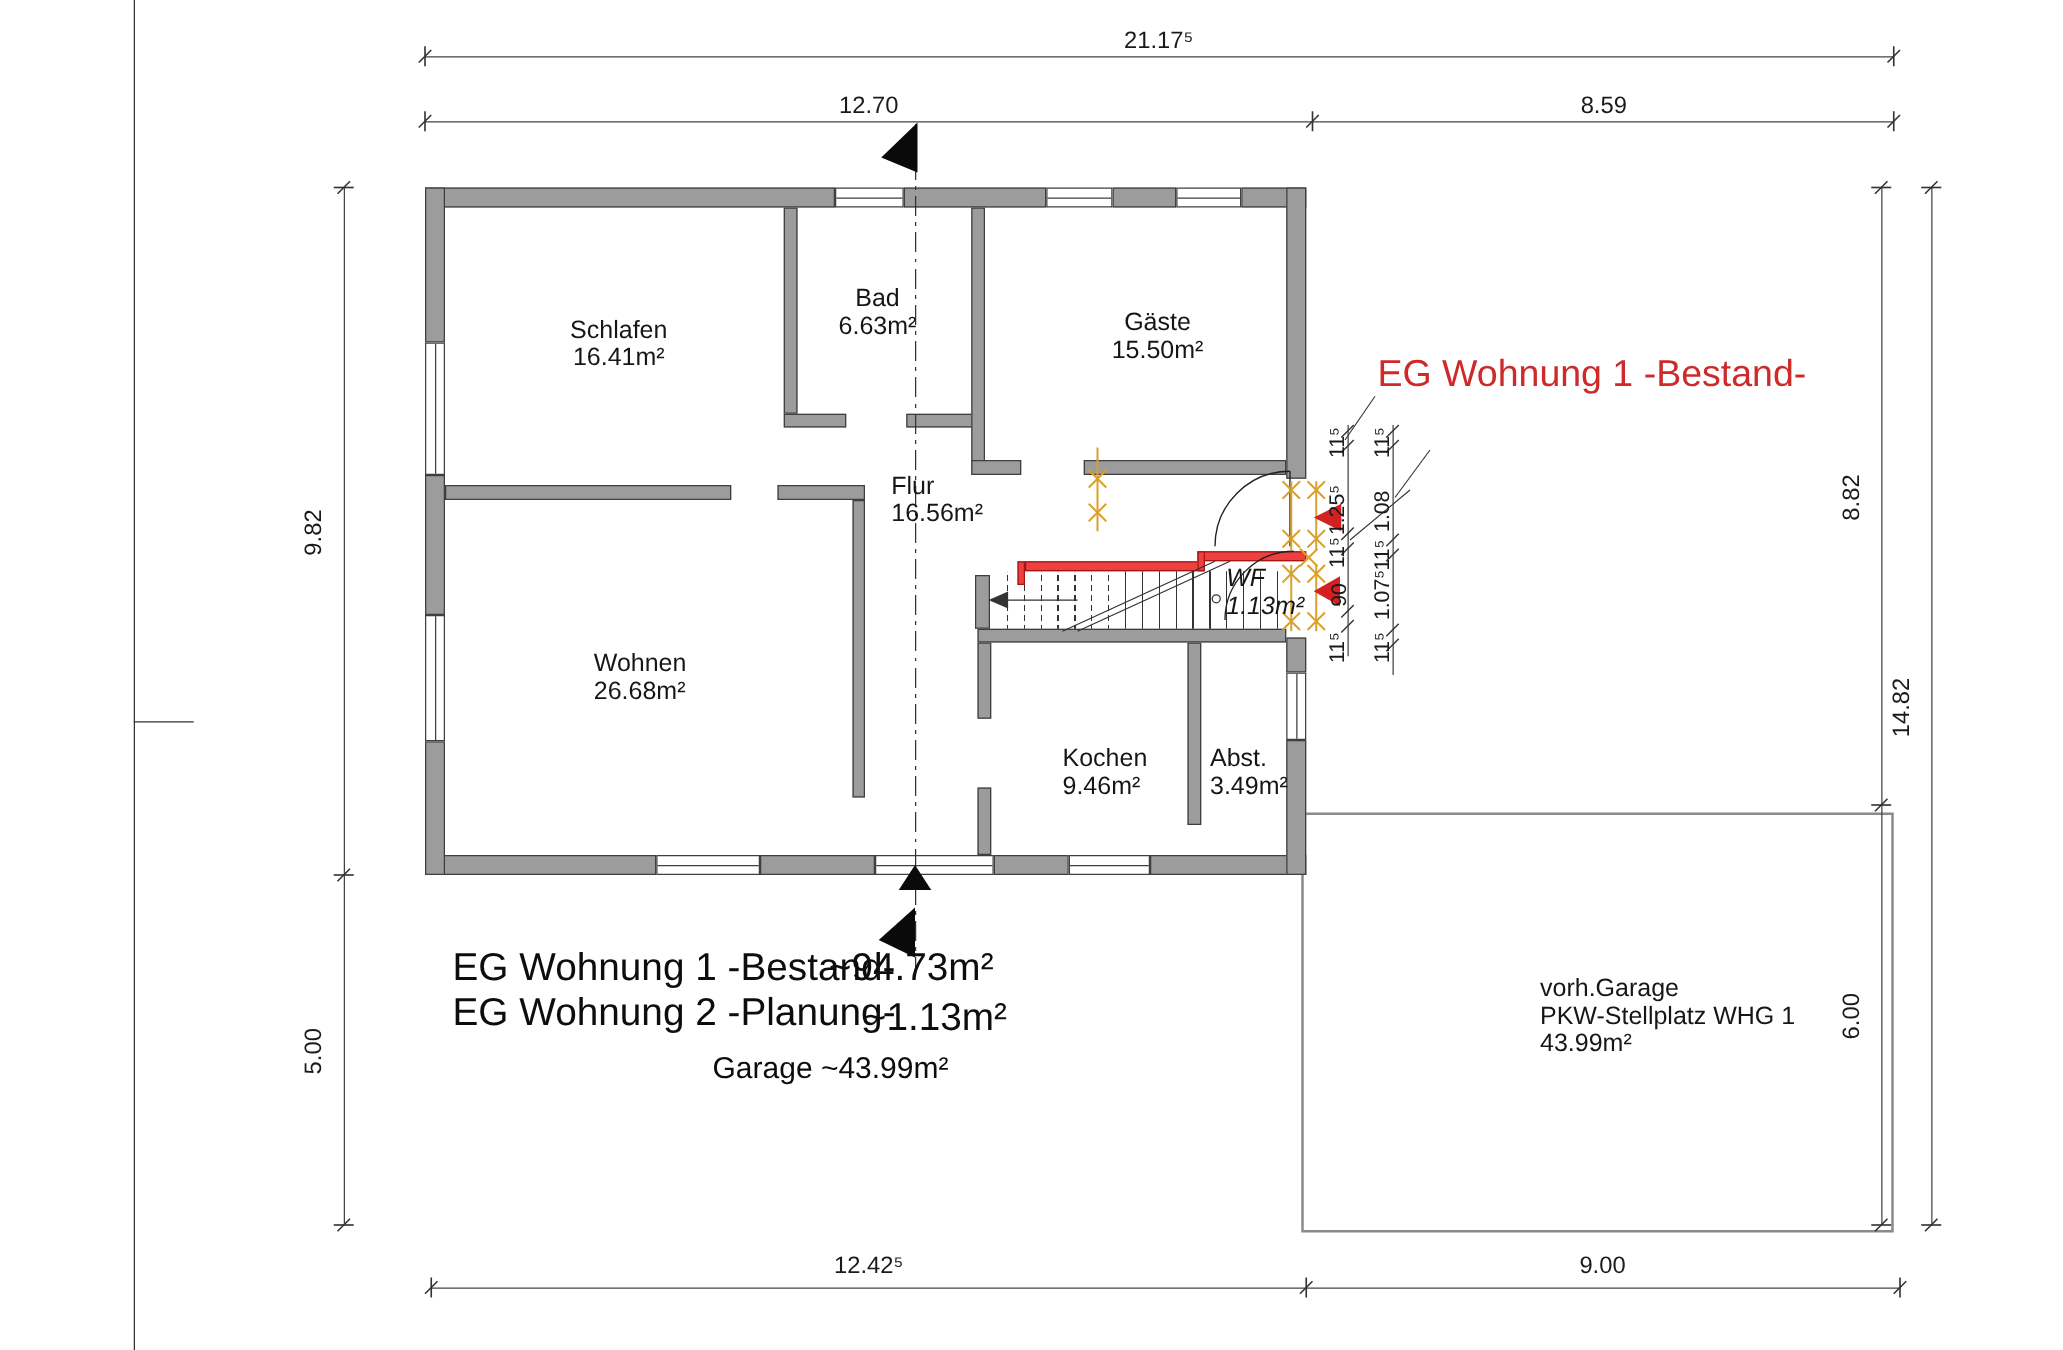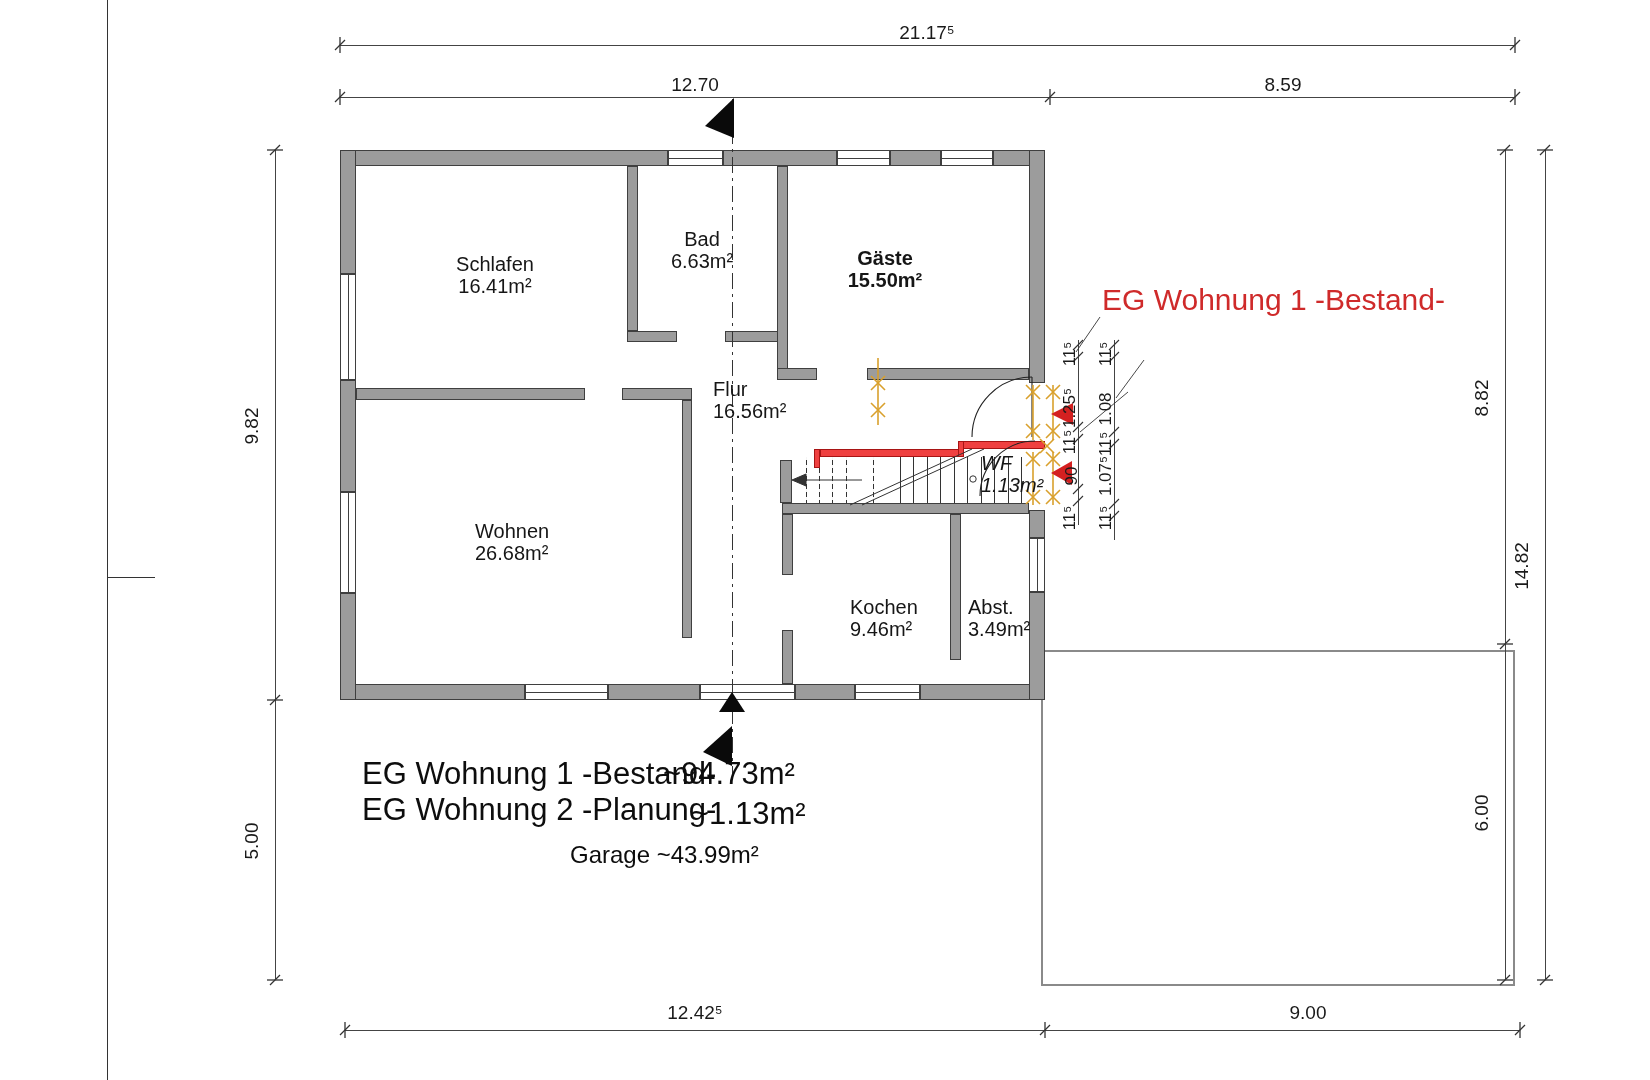--- a/index.html
+++ b/index.html
@@ -251,21 +251,21 @@
   <div class="abs lbl-layer" style="left:0;top:0;width:1650px;height:1080px;">
 
     <div class="room center" style="left:435px;top:253px;width:120px;">
       <div>Schlafen</div>
       <div>16.41m²</div>
     </div>
     <div class="room center" style="left:657px;top:228px;width:90px;">
       <div>Bad</div>
       <div>6.63m²</div>
     </div>
-    <div class="room center" style="left:835px;top:247px;width:100px;font-weight:bold;">
+    <div class="room center" style="left:876px;top:247px;width:100px;">
       <div>Gäste</div>
       <div>15.50m²</div>
     </div>
     <div class="room" style="left:713px;top:378px;">
       <div>Flur</div>
       <div>16.56m²</div>
     </div>
     <div class="room" style="left:475px;top:520px;">
       <div>Wohnen</div>
       <div>26.68m²</div>
@@ -276,39 +276,44 @@
     </div>
     <div class="room" style="left:968px;top:596px;">
       <div>Abst.</div>
       <div>3.49m²</div>
     </div>
     <div class="room" style="left:981px;top:452px;font-style:italic;">
       <div>WF</div>
       <div>1.13m²</div>
     </div>
 
+    <div class="garagetext" style="left:1232px;top:780px;">
+      <div>vorh.Garage</div>
+      <div>PKW-Stellplatz WHG 1</div>
+      <div>43.99m²</div>
+    </div>
 
     <div class="redtext" style="left:1102px;top:283px;color:#cf2a2a;">EG Wohnung 1 -Bestand-</div>
 
     <div class="legend-label" style="left:362px;top:756px;">EG Wohnung 1 -Bestand-</div>
     <div class="legend-value" style="left:663px;top:756px;">~94.73m²</div>
     <div class="legend-label" style="left:362px;top:792px;">EG Wohnung 2 -Planung-</div>
     <div class="legend-value" style="left:691px;top:796px;">~1.13m²</div>
     <div class="legend-small" style="left:570px;top:841px;">Garage ~43.99m²</div>
 
     <div class="dimtext" style="left:857px;top:22px;width:140px;">21.17⁵</div>
     <div class="dimtext" style="left:645px;top:74px;width:100px;">12.70</div>
     <div class="dimtext" style="left:1233px;top:74px;width:100px;">8.59</div>
     <div class="dimtext rot" style="left:212px;top:415px;width:80px;">9.82</div>
     <div class="dimtext rot" style="left:212px;top:830px;width:80px;">5.00</div>
     <div class="dimtext rot" style="left:1442px;top:387px;width:80px;">8.82</div>
     <div class="dimtext rot" style="left:1442px;top:802px;width:80px;">6.00</div>
     <div class="dimtext rot" style="left:1482px;top:555px;width:80px;">14.82</div>
     <div class="dimtext" style="left:625px;top:1002px;width:140px;">12.42⁵</div>
-    <div class="dimtext" style="left:1248px;top:1002px;width:120px;">9.00</div>
+    <div class="dimtext" style="left:1222px;top:1002px;width:120px;">9.00</div>
 
     <div class="smalldim rot" style="left:1045px;top:344px;width:50px;">11⁵</div>
     <div class="smalldim rot" style="left:1045px;top:398px;width:50px;">1.25⁵</div>
     <div class="smalldim rot" style="left:1045px;top:432px;width:50px;">11⁵</div>
     <div class="smalldim rot" style="left:1047px;top:466px;width:50px;">90</div>
     <div class="smalldim rot" style="left:1045px;top:508px;width:50px;">11⁵</div>
     <div class="smalldim rot" style="left:1081px;top:344px;width:50px;">11⁵</div>
     <div class="smalldim rot" style="left:1081px;top:399px;width:50px;">1.08</div>
     <div class="smalldim rot" style="left:1081px;top:434px;width:50px;">11⁵</div>
     <div class="smalldim rot" style="left:1081px;top:466px;width:50px;">1.07⁵</div>

